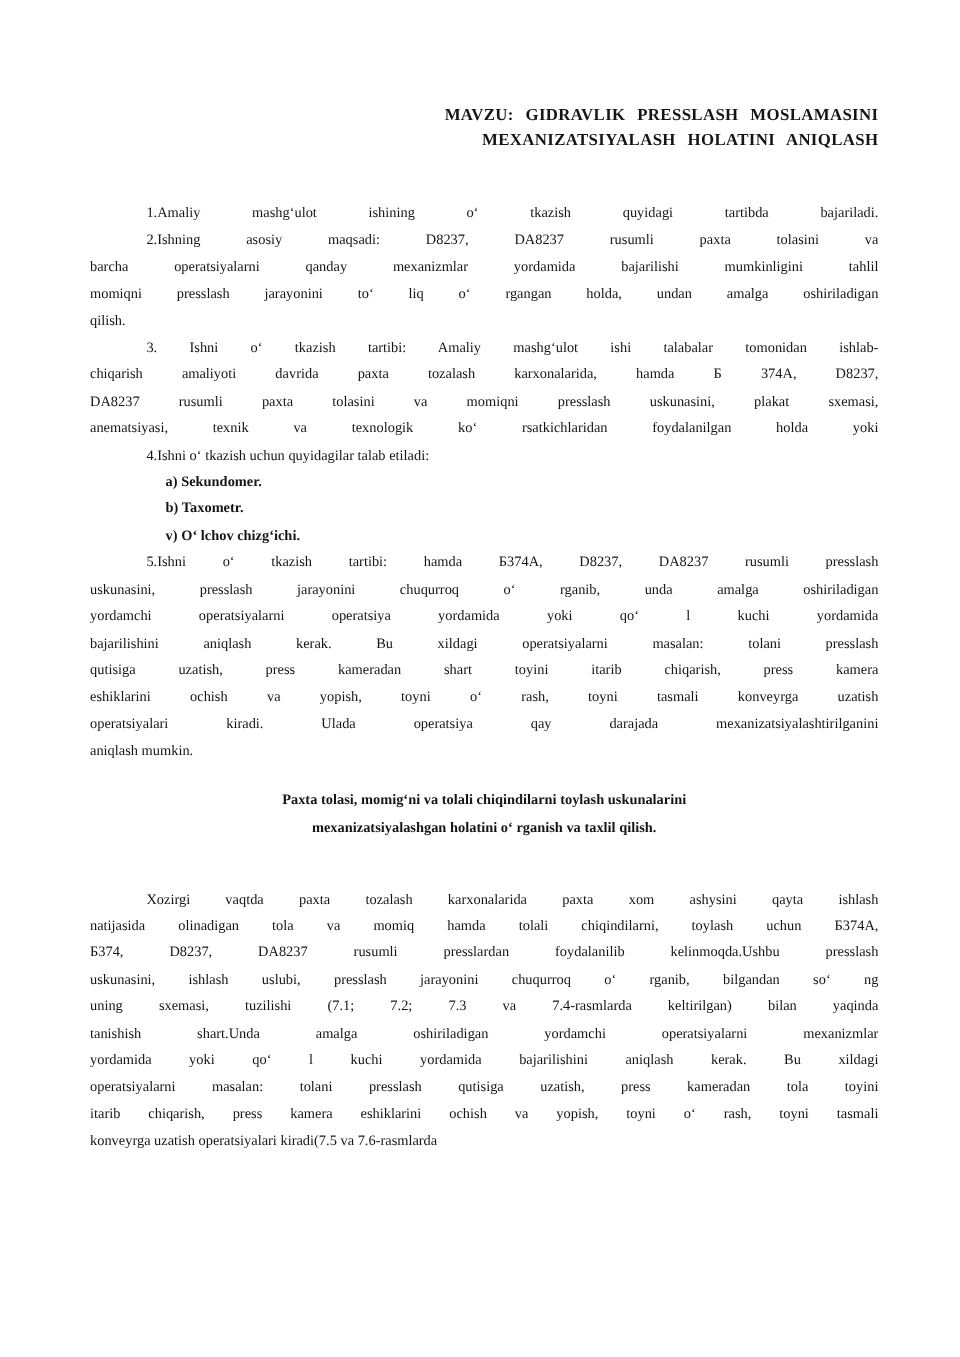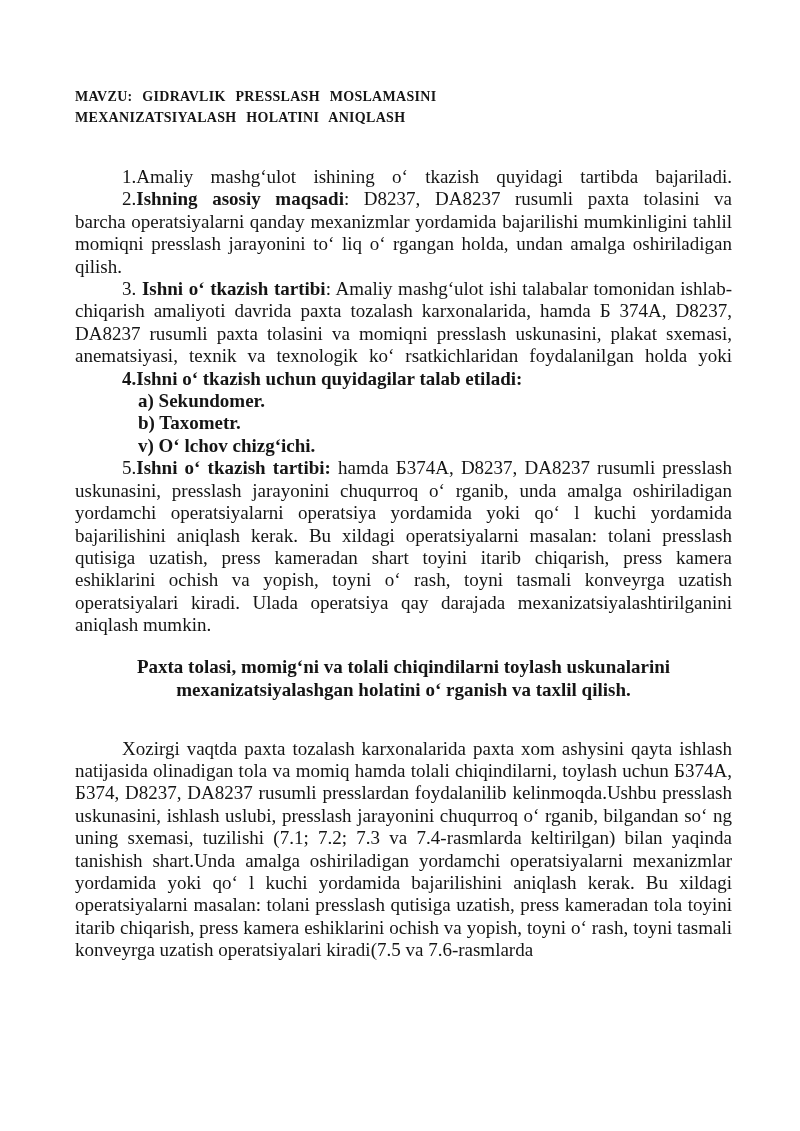--- a/index.html
+++ b/index.html
@@ -12,51 +12,51 @@
     width: 800px;
     min-height: 1131px;
     box-sizing: border-box;
     background: #ffffff;
     color: #151515;
     padding: 86px 68px 40px 75px;
     font-family: "Liberation Serif", "DejaVu Serif", serif;
     overflow: hidden;
   }
   .doc-title {
-    text-align: left;
+    text-align: right;
     font-weight: bold;
     font-size: 14px;
     line-height: 21px;
     letter-spacing: 0.3px;
     word-spacing: 6px;
     margin-bottom: 38px;
   }
   .doc-body {
-    font-size: 19px;
+    font-size: 12px;
     line-height: 22.4px;
   }
   .block { margin: 0; }
   .block.heading {
     margin-top: 18px;
     margin-bottom: 37px;
     line-height: 23px;
   }
   .line {
     white-space: nowrap;
     overflow: hidden;
   }
   .line.j {
     text-align: justify;
     text-align-last: justify;
   }
   .line.indent { padding-left: 47px; }
   .line.list   { padding-left: 63px; font-weight: bold; }
   .line.center { text-align: center; white-space: normal; }
   .line.bold   { font-weight: bold; }
-  .b           { font-weight: bold; }
+  .b           { font-weight: normal; }
 </style>
 </head>
 <body>
 
 <div class="page">
   <header class="doc-title">
     <div class="t-line">MAVZU: GIDRAVLIK PRESSLASH MOSLAMASINI</div>
     <div class="t-line">MEXANIZATSIYALASH HOLATINI ANIQLASH</div>
   </header>
   <section class="doc-body">

